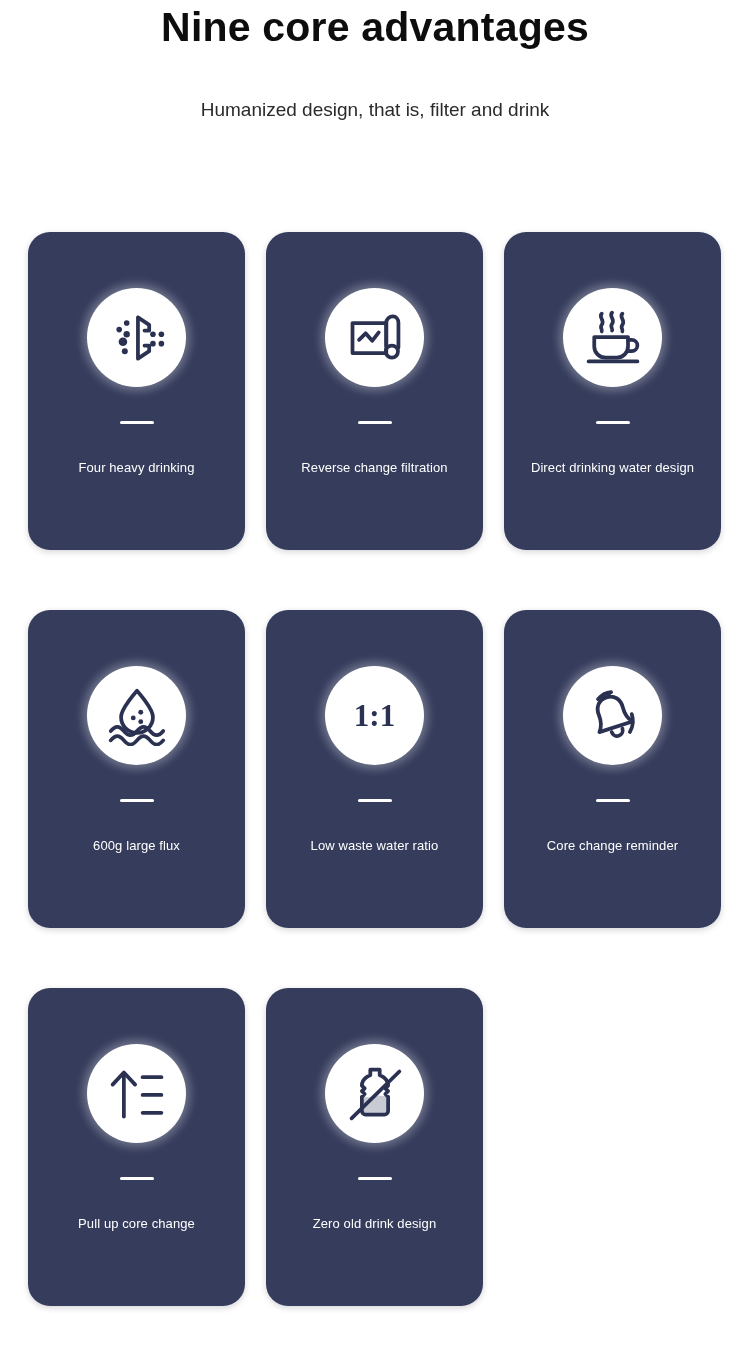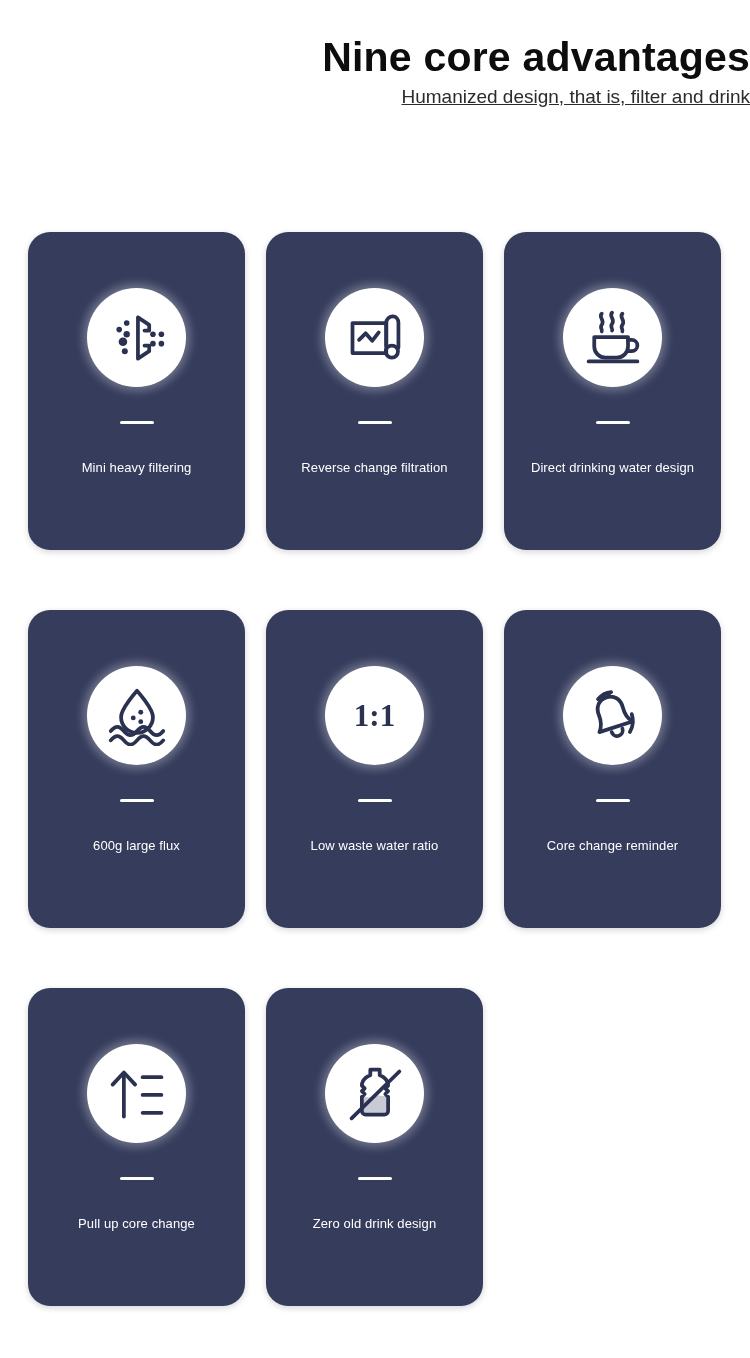--- a/index.html
+++ b/index.html
@@ -16,38 +16,37 @@
   .page {
     position: relative;
     width: 750px;
     height: 1358px;
     background: #ffffff;
     overflow: hidden;
   }
 
   
   .header {
-    padding-top: 30px;
-    text-align: right;
+    text-align: center;
   }
 
   .page-title {
     font-size: 41px;
     font-weight: bold;
     color: #0d0d0d;
     letter-spacing: 0.2px;
     line-height: 54px;
   }
 
   .page-subtitle {
+    margin-top: 43px;
     font-size: 19px;
     font-weight: normal;
     color: #2b2b2b;
     line-height: 26px;
-    text-decoration: underline;
   }
 
   
   .card-grid {
     position: absolute;
     top: 232px;
     left: 28px;
     width: 694px;
     display: grid;
     grid-template-columns: repeat(3, 217px);
@@ -145,21 +144,21 @@
           <circle class="fl" cx="21" cy="28" r="3.4"></circle>
           <circle class="fl" cx="17" cy="36" r="4.6"></circle>
           <circle class="fl" cx="19" cy="46" r="3.2"></circle>
           <circle class="fl" cx="49" cy="28" r="3"></circle>
           <circle class="fl" cx="58" cy="28" r="3"></circle>
           <circle class="fl" cx="49" cy="38" r="3"></circle>
           <circle class="fl" cx="58" cy="38" r="3"></circle>
         </svg>
       </div>
       <div class="divider"></div>
-      <div class="card-label">Mini heavy filtering</div>
+      <div class="card-label">Four heavy drinking</div>
     </div>
 
     <div class="card">
       <div class="icon-badge">
         <svg viewBox="0 0 64 64">
           <path class="st" d="M8 16 L44 16 L44 48 L16 48 L8 48 Z"></path>
           <path class="st" d="M44 16 C44 11.6 47.6 9 51 9 C54.4 9 57 11.6 57 16 L57 42"></path>
           <circle class="st" cx="50" cy="46.5" r="6.5"></circle>
           <path class="st" d="M44 40 L44 16"></path>
           <path class="st" d="M15 34 L22 27 L29 35 L36 26"></path>

